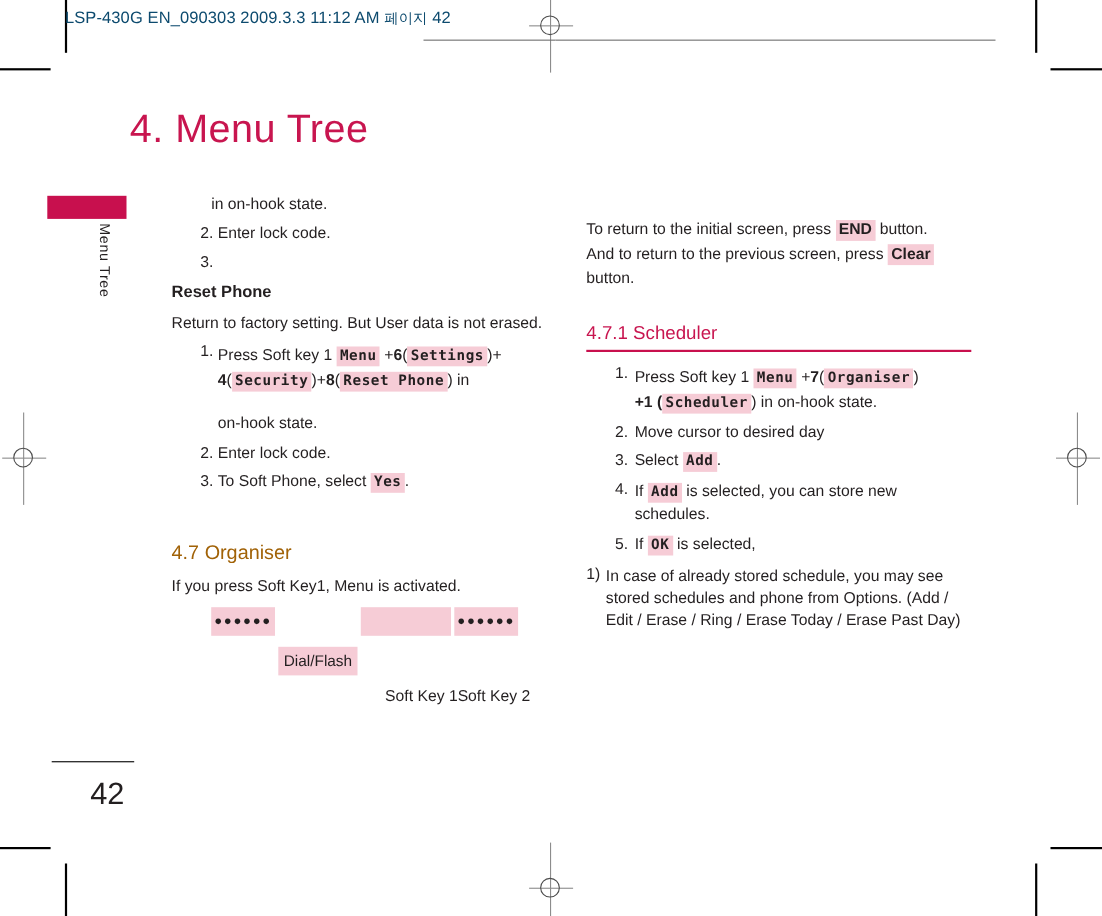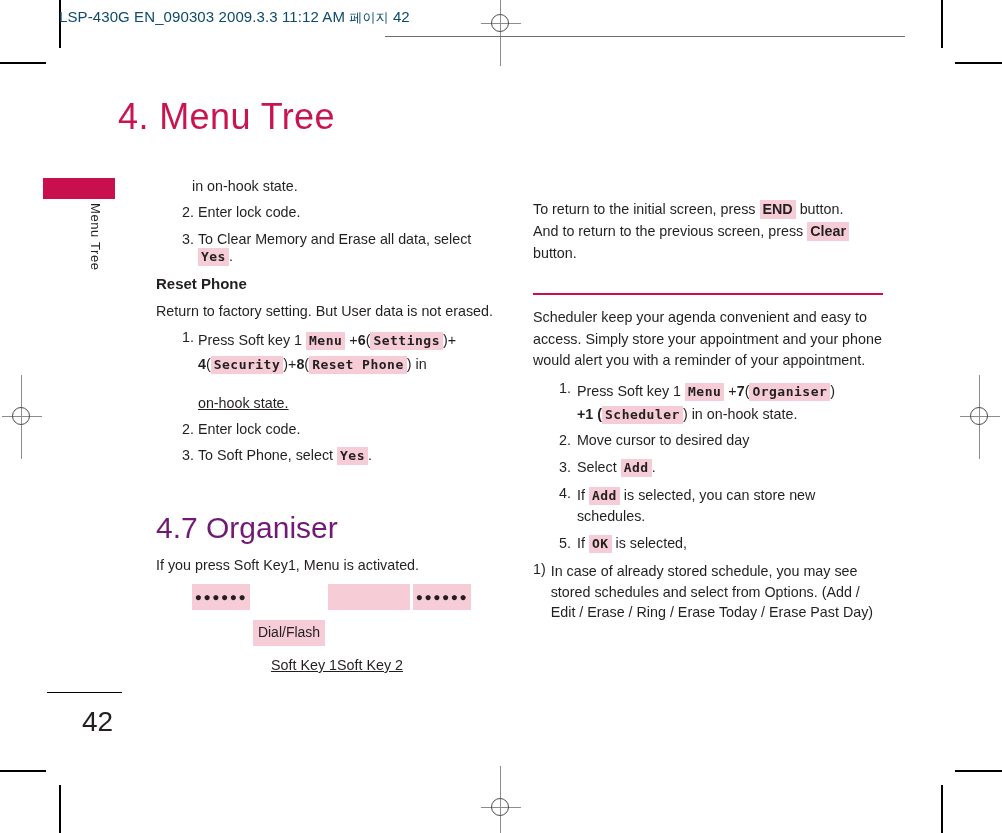--- a/index.html
+++ b/index.html
@@ -161,22 +161,22 @@
 
   
   .sub-head {
     font-weight: bold;
     font-size: 15px;
     margin-bottom: 10px;
   }
 
   
   .sec-head {
-    font-size: 30px;
-    color: #701a75;
+    font-size: 18px;
+    color: #a16207;
     margin-bottom: 11px;
     font-weight: 400;
   }
   .sec-head-sm {
     font-size: 17px;
     color: #c8154f;
     font-weight: 400;
     padding-bottom: 4px;
   }
   .sec-rule {
@@ -205,25 +205,24 @@
   }
   .sk-dots {
     flex: 0 0 58px;
     letter-spacing: 1.5px;
     font-size: 12px;
   }
   .sk-mid1 { flex: 0 0 72px; margin-top: 36px; }
   .sk-mid2 { flex: 0 0 82px; }
   .softkey-labels {
     display: flex;
-    justify-content: center;
+    justify-content: flex-end;
     width: 290px;
     margin: 11px 0 0 36px;
     font-size: 14.3px;
-    text-decoration: underline;
   }
   .arrow { font-size: 11px; vertical-align: 1px; }
 </style>
 </head>
 <body>
 
 <div class="crop" style="left:59px;top:0;width:1.5px;height:48px;"></div>
 <div class="crop" style="left:0;top:62px;width:46px;height:1.5px;"></div>
 
 <div class="crop" style="left:941px;top:0;width:1.5px;height:48px;"></div>
@@ -276,39 +275,35 @@
 
   <p class="body-p indent-36">in on-hook state.</p>
 
   <div class="li indent-26">
     <span class="num">2.</span>
     <span class="txt" style="padding-left:4px;">Enter lock code.</span>
   </div>
 
   <div class="li indent-26">
     <span class="num">3.</span>
-    <span class="txt" style="padding-left:4px;">
-      <span>To Clear Memory and Erase all data, select</span><br>
-      <span class="hl-mono">Yes</span><span>.</span>
-    </span>
   </div>
 
   <p class="sub-head">Reset Phone</p>
   <p class="body-p">Return to factory setting. But User data is not erased.</p>
 
   <div class="li indent-26" style="margin-bottom:6px;">
     <span class="num">1.</span>
     <span class="txt" style="padding-left:4px;line-height:1.62;">
       <span>Press Soft key 1</span>
       <span class="hl-mono">Menu</span>
       <span>+</span><span class="b">6</span><span>(</span><span class="hl-mono">Settings</span><span>)+</span>
       <br>
       <span class="b">4</span><span>(</span><span class="hl-mono">Security</span><span>)+</span><span class="b">8</span><span>(</span><span class="hl-mono">Reset Phone</span><span>) in</span>
       <br>
-      <span style="line-height:1.25;display:inline-block;margin-top:19px;text-decoration:underline;">on-hook state.</span>
+      <span style="line-height:1.25;display:inline-block;margin-top:19px;">on-hook state.</span>
     </span>
   </div>
 
   <div class="li indent-26">
     <span class="num">2.</span>
     <span class="txt" style="padding-left:4px;">Enter lock code.</span>
   </div>
 
   <div class="li indent-26">
     <span class="num">3.</span>
@@ -344,23 +339,23 @@
     <span>To return to the initial screen, press</span>
     <span class="hl">END</span>
     <span>button.</span><br>
     <span>And to return to the previous screen, press</span>
     <span class="hl">Clear</span><br>
     <span>button.</span>
   </p>
 
   <div class="spacer-md"></div>
 
+  <p class="sec-head-sm">4.7.1 Scheduler</p>
   <div class="sec-rule"></div>
 
-  <p class="body-p" style="line-height:1.48;">Scheduler keep your agenda convenient and easy to access. Simply store your appointment and your phone would alert you with a reminder of your appointment.</p>
 
   <div class="li indent-26" style="margin-bottom:6px;">
     <span class="num">1.</span>
     <span class="txt" style="padding-left:6px;line-height:1.62;">
       <span>Press Soft key 1</span>
       <span class="hl-mono">Menu</span>
       <span>+</span><span class="b">7</span><span>(</span><span class="hl-mono">Organiser</span><span>)</span>
       <br>
       <span class="b">+1 (</span><span class="hl-mono">Scheduler</span><span>) in on-hook state.</span>
     </span>
@@ -392,16 +387,16 @@
     <span class="num">5.</span>
     <span class="txt" style="padding-left:6px;">
       <span>If</span>
       <span class="hl-mono">OK</span>
       <span>is selected,</span>
     </span>
   </div>
 
   <div class="li" style="margin-top:2px;">
     <span class="num">1)</span>
-    <span class="txt" style="padding-left:5px;line-height:1.42;">In case of already stored schedule, you may see stored schedules and select from Options. (Add / Edit / Erase / Ring / Erase Today / Erase Past Day)</span>
+    <span class="txt" style="padding-left:5px;line-height:1.42;">In case of already stored schedule, you may see stored schedules and phone from Options. (Add / Edit / Erase / Ring / Erase Today / Erase Past Day)</span>
   </div>
 
 </div>
 
 </body></html>

